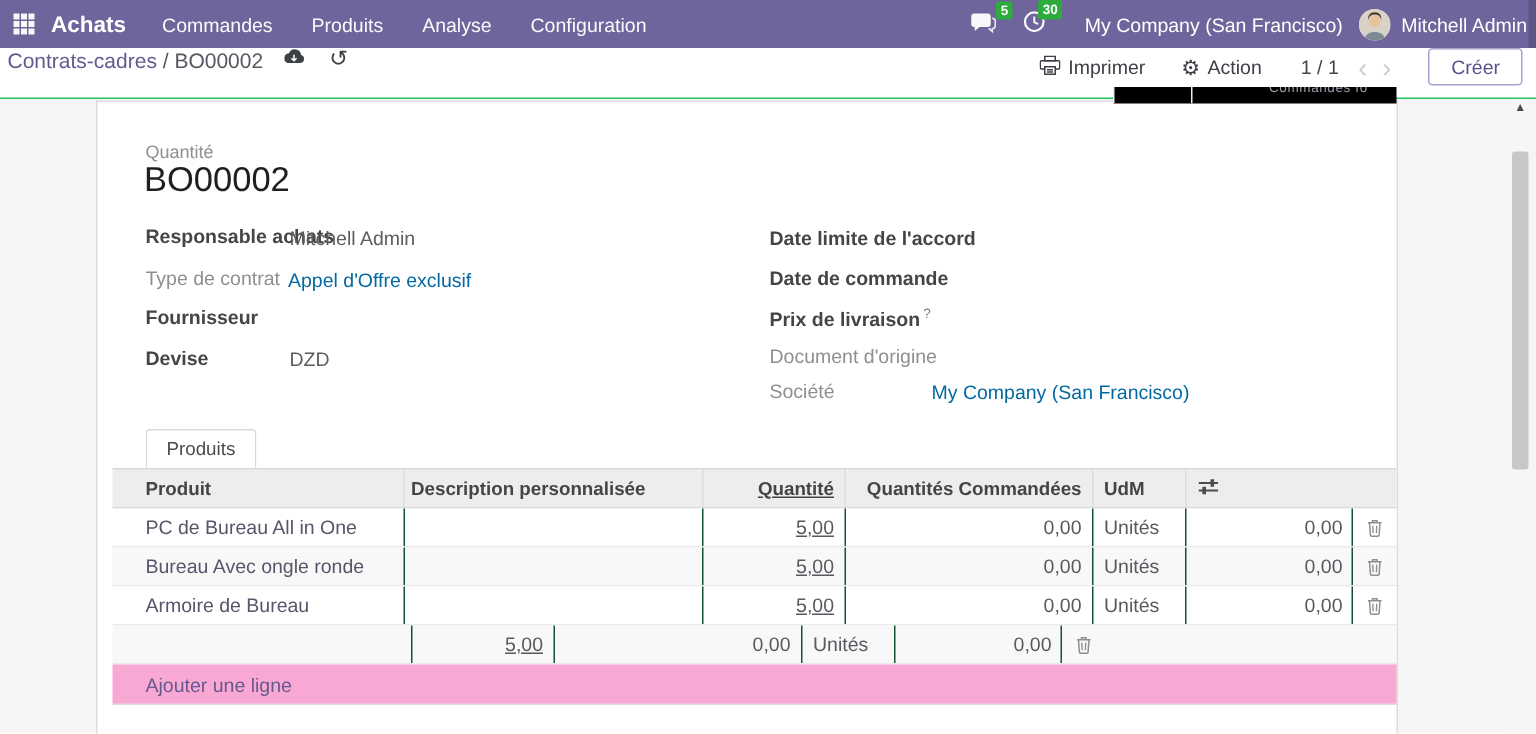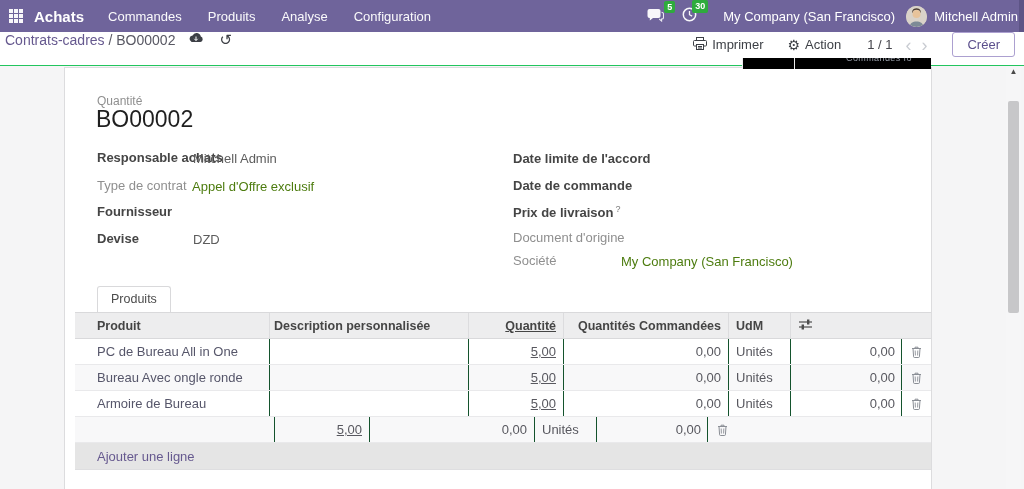--- a/index.html
+++ b/index.html
@@ -48,21 +48,21 @@
   .sheet{position:absolute;left:64px;top:2px;width:866px;height:430px;background:#fff;
     border:1px solid #dcdcde;border-bottom:none;}
   .statbar{position:absolute;left:677px;top:-10px;width:188px;height:11px;background:#000000;
     overflow:hidden;z-index:12;border-left:1px solid #ededed;}
   .statbar .clip{margin-top:-5px;padding-left:103px;font-size:9px;color:#9aa0ab;
     letter-spacing:.4px;white-space:nowrap;}
   .statbar .vsep{position:absolute;left:51px;top:0;width:1px;height:11px;background:#ededed;}
   .flabel{position:absolute;font-size:13px;color:#454545;font-weight:700;white-space:nowrap;}
   .flabel.muted{color:#8f8f8f;font-weight:400;}
   .fvalue{position:absolute;font-size:13px;color:#5c5c5c;white-space:nowrap;cursor:text;}
-  .fvalue.link{color:#4d7c0f;cursor:pointer;}
+  .fvalue.link{color:#0369a1;cursor:pointer;}
   .help-sup{font-size:9px;color:#7a7a7a;vertical-align:super;font-weight:400;margin-left:2px;}
   .ref-label{position:absolute;left:32px;top:26px;font-size:12px;color:#8f8f8f;}
   .ref-value{position:absolute;left:31px;top:38px;font-size:23px;font-weight:500;color:#1f1f1f;}
   
   .tab{position:absolute;left:32px;top:218px;padding:5px 13px 6px;background:#fff;
     border:1px solid #d9d9db;border-bottom:none;border-radius:3px 3px 0 0;font-size:12.5px;
     color:#4c4c4c;cursor:pointer;z-index:2;}
   
   .ptable{position:absolute;left:10px;top:244px;width:856px;}
   .thead{display:flex;height:25px;background:#ededee;border-top:1px solid #d9d9db;
@@ -76,21 +76,21 @@
   .c-prod{width:194px;padding-left:22px;}
   .c-desc{width:199px;padding-left:4px;}
   .c-qty{width:95px;justify-content:flex-end;padding-right:7px;text-decoration:underline;}
   .c-ord{width:165px;justify-content:flex-end;padding-right:7px;}
   .c-uom{width:62px;padding-left:7px;}
   .c-price{width:111px;justify-content:flex-end;padding-right:6px;}
   .c-act{width:30px;justify-content:center;}
   .trow .c-prod{color:#56566a;cursor:pointer;}
   .trow .c-qty,.trow .c-ord,.trow .c-price{cursor:text;}
   .addline{display:flex;height:26px;align-items:center;border-bottom:1px solid #dedee0;
-    padding-left:22px;color:#66598f;font-size:13px;cursor:pointer;background:#e5e5e5;}
+    padding-left:22px;color:#66598f;font-size:13px;cursor:pointer;background:#f9a8d4;}
   .trash{cursor:pointer;display:flex;align-items:center;}
   
   .scrollbar{position:absolute;left:1006px;top:0;width:15px;height:424px;background:#f6f6f7;}
   .sb-arrow{position:absolute;top:2px;left:0;width:15px;text-align:center;font-size:8px;color:#4a4a4a;cursor:pointer;}
   .sb-thumb{position:absolute;top:36px;left:2px;width:11px;height:212px;background:#c7c7c9;border-radius:2px;cursor:pointer;}
 </style>
 </head>
 <body>
 
 <div class="navbar">

